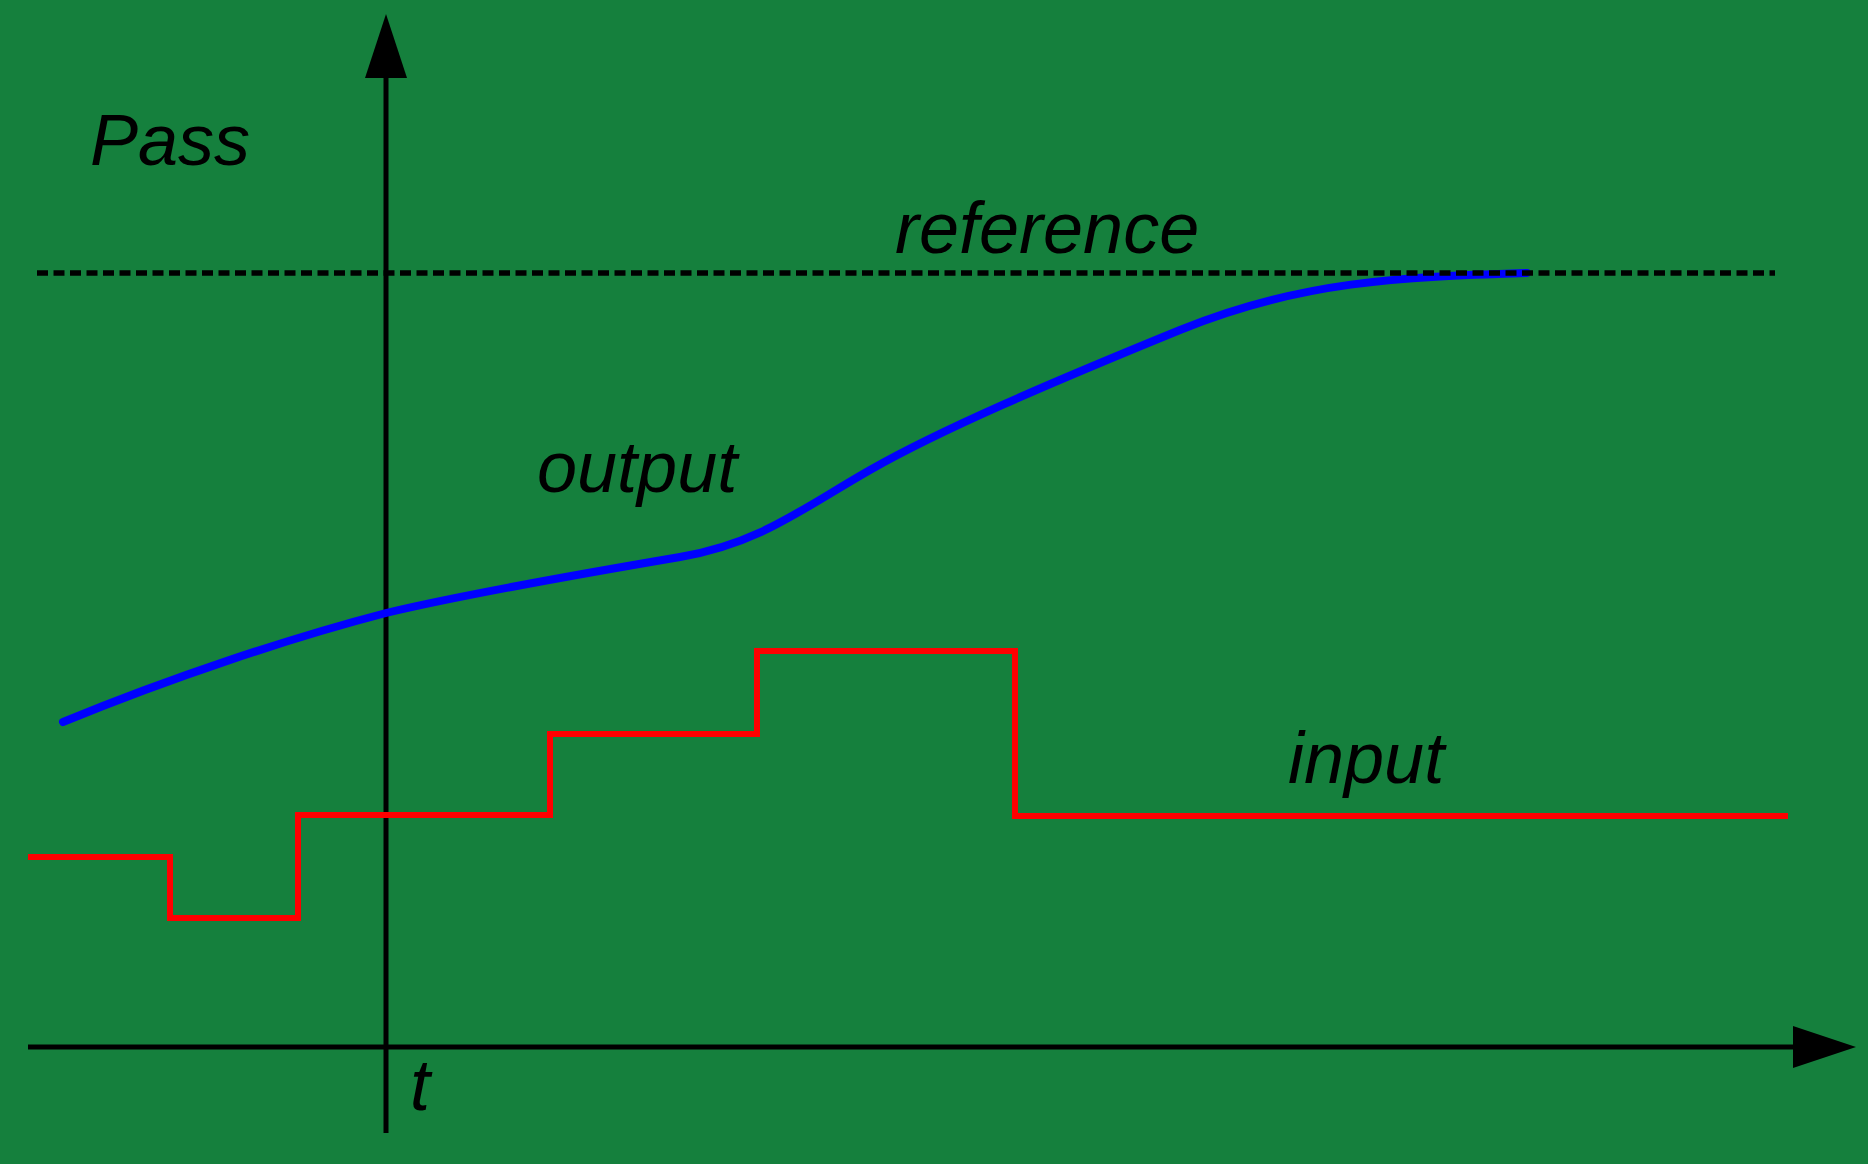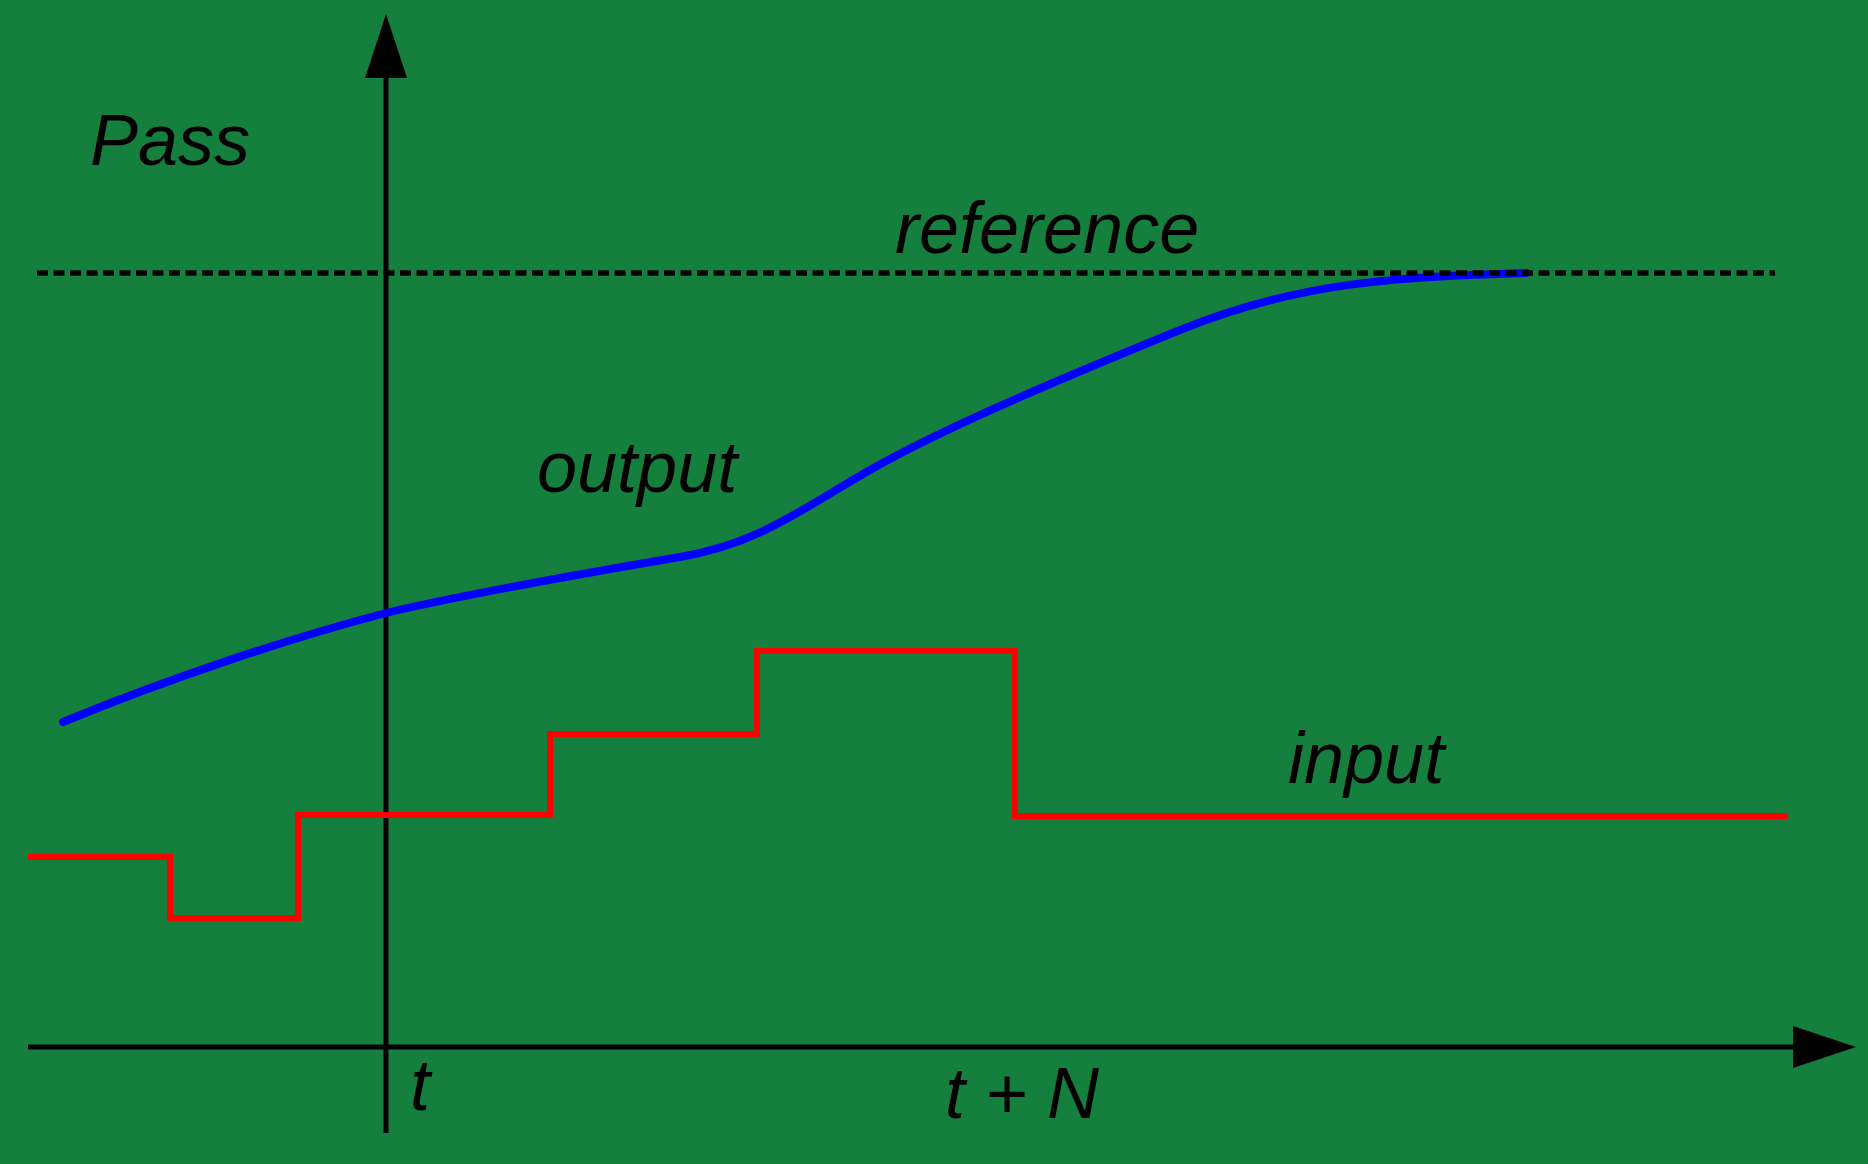--- a/index.html
+++ b/index.html
@@ -41,14 +41,13 @@
       <polyline points="28,857 170,857 170,918 298,918 298,815 550,815 550,734 757,734 757,651 1015,651 1015,816 1788,816" fill="none" stroke="#ff0000" stroke-width="6" stroke-linejoin="miter"></polyline>
       <path d="M 63,722 C 170,678 290,638 386,613 C 470,593 580,574 680,557 C 760,543 800,510 870,470 C 940,430 1050,383 1180,330 C 1300,281 1400,277 1527,273" fill="none" stroke="#0000ff" stroke-width="8" stroke-linecap="round"></path>
       <line x1="37" y1="273" x2="1775" y2="273" stroke="#000000" stroke-width="5.5" stroke-dasharray="11 5.5"></line>
     </svg>
 
   <div class="lbl" id="lbl-past">Pass</div>
   <div class="lbl" id="lbl-reference">reference</div>
   <div class="lbl" id="lbl-output">output</div>
   <div class="lbl" id="lbl-input">input</div>
   <div class="lbl" id="lbl-t">t</div>
-  <div class="lbl" id="lbl-tn">t + N</div>
 </div>
 
 </body></html>

